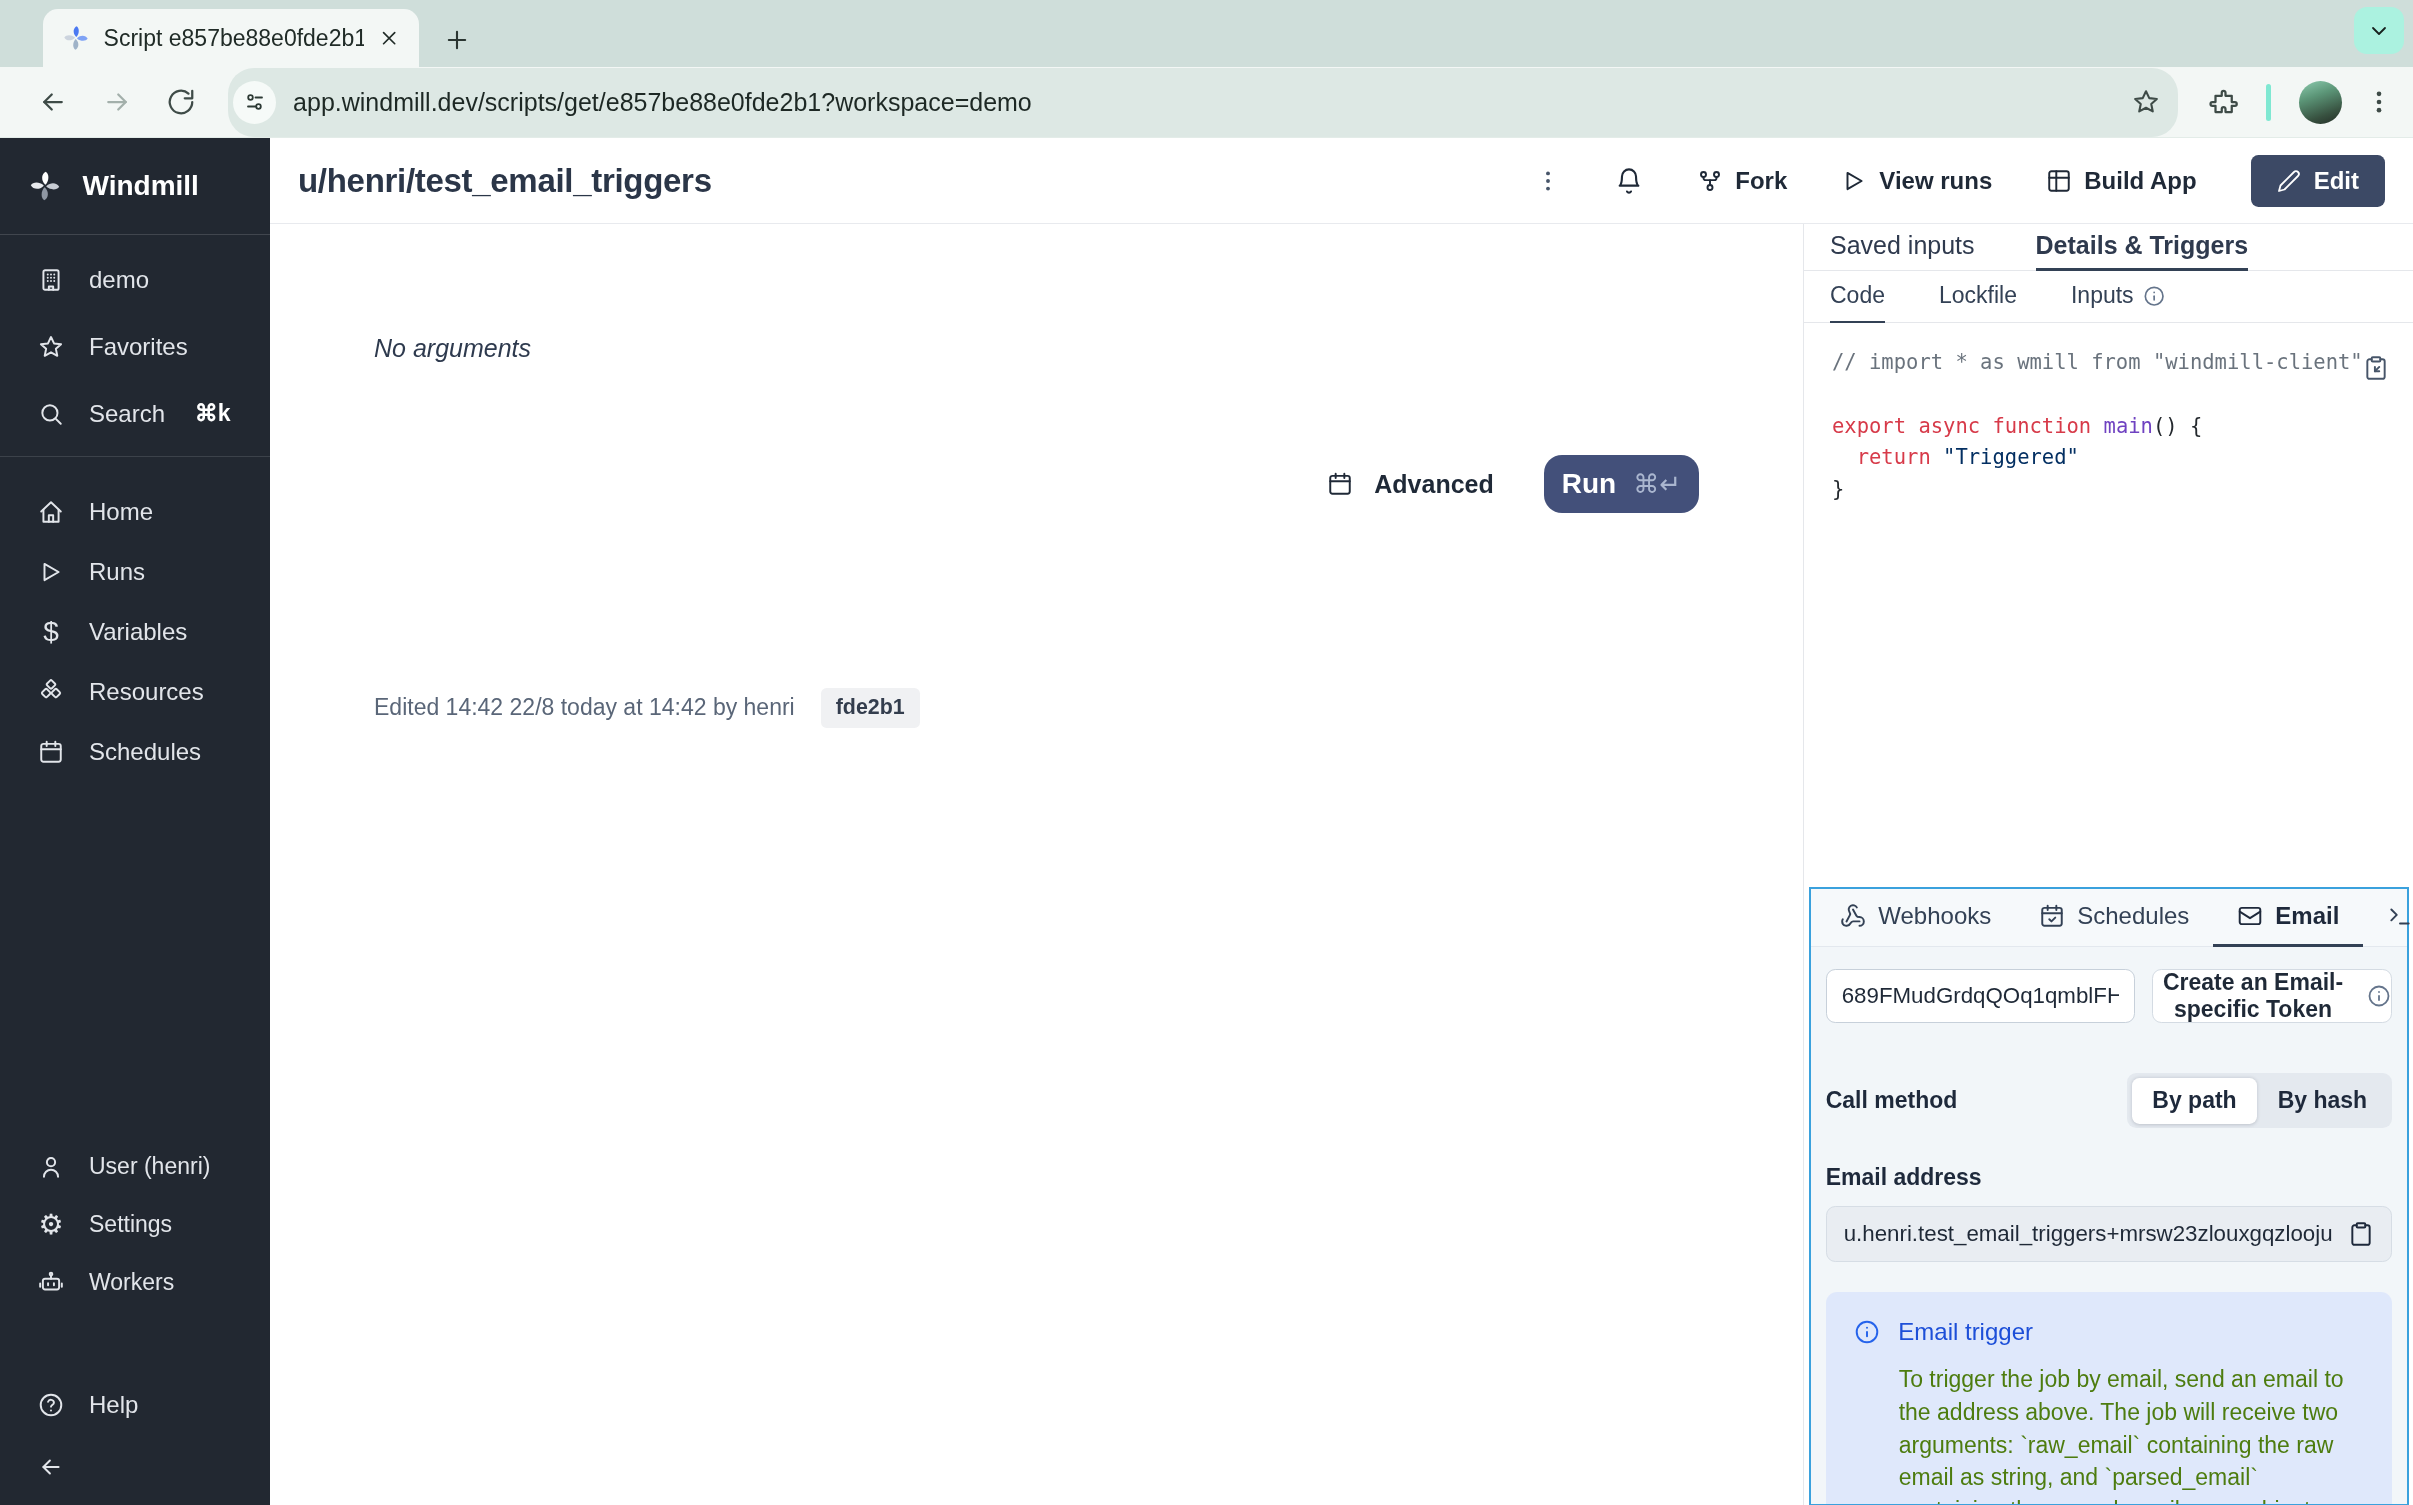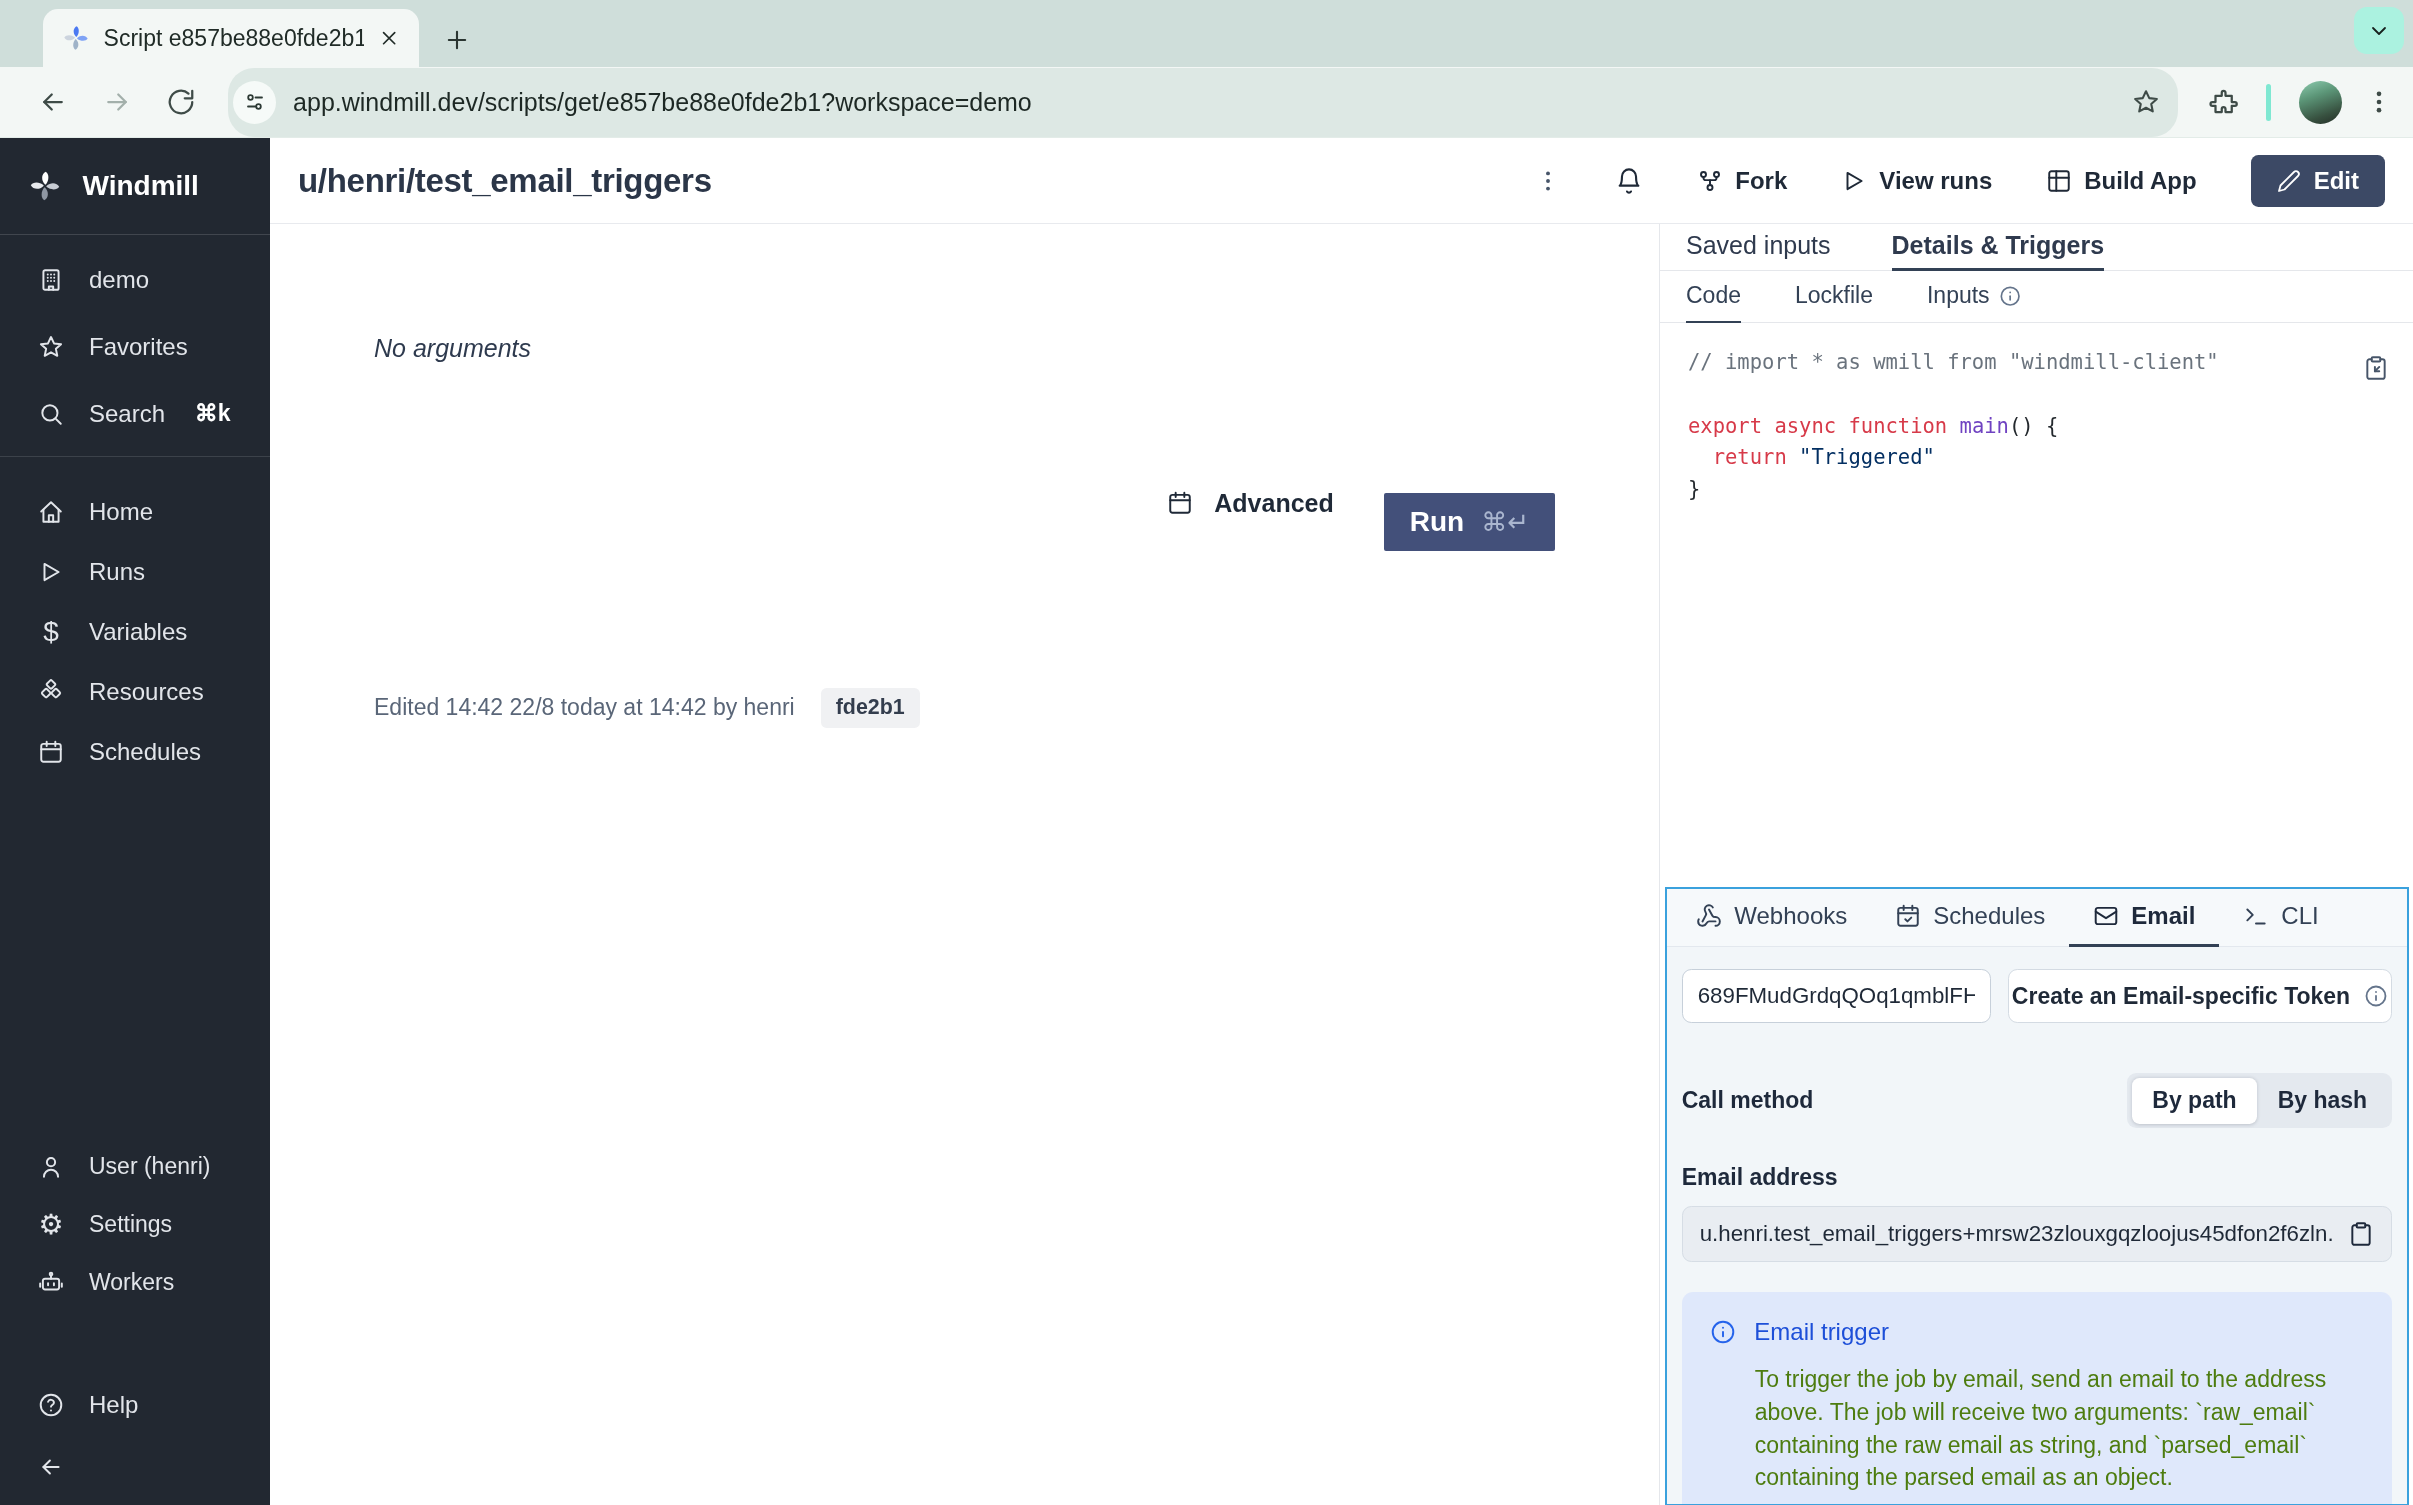--- a/index.html
+++ b/index.html
@@ -66,31 +66,31 @@
   .edit-btn { background:#3c4965; color:#fff; border:none; border-radius:7.4px; height:52px;
               padding:0 26px; display:flex; align-items:center; gap:13px; font-size:24px;
               font-weight:600; cursor:pointer; font-family:inherit; }
 
   .body-split { display:flex; height:1282px; }
   .main-area { flex:1; position:relative; background:#fff; }
   .no-args { position:absolute; left:104px; top:110px; font-style:italic; font-size:25px; color:#2e3a4e; }
   .run-row { position:absolute; top:231px; right:104px; display:flex; align-items:center; gap:50px; }
   .advanced { display:flex; align-items:center; gap:21px; font-size:25px; font-weight:600;
               color:#1f2937; background:none; border:none; cursor:pointer; font-family:inherit; }
-  .run-btn { background:#43507a; color:#fff; border:none; border-radius:2px; height:58px;
-             padding:0 26px; display:flex; align-items:center; gap:17px; font-size:28px;
-             font-weight:700; cursor:pointer; font-family:inherit;margin-top:38px; }
+  .run-btn { background:#43507a; color:#fff; border:none; border-radius:18px; height:58px;
+             padding:0 18px; display:flex; align-items:center; gap:17px; font-size:28px;
+             font-weight:700; cursor:pointer; font-family:inherit; }
   .run-shortcut { color:#aab6cf; font-weight:400; font-size:26px; }
   .edited-row { position:absolute; left:104px; top:464px; display:flex; align-items:center;
                 gap:26px; font-size:23px; color:#5a6678; }
   .hash-badge { background:#f0f1f3; border-radius:5.6px; padding:7.4px 15px; font-size:21.4px;
                 color:#333d4d; font-weight:600; }
 
   
-  .right-panel { width:754px; flex-shrink:0; border-left:0.9px solid #e5e7eb; position:relative; background:#fff; }
+  .right-panel { width:610px; flex-shrink:0; border-left:0.9px solid #e5e7eb; position:relative; background:#fff; }
   .tabs-row { height:47px; display:flex; align-items:stretch; padding:0 26px; gap:61px;
               border-bottom:0.9px solid #e5e7eb; }
   .tab-item { font-size:25px; color:#2f3a4e; display:flex; align-items:center; cursor:pointer;
               border-bottom:3.7px solid transparent; margin-bottom:-0.9px; }
   .tab-item.active { border-bottom-color:#334155; font-weight:600; }
   .subtabs-row { height:52px; display:flex; align-items:stretch; padding:0 26px; gap:54px;
                  border-bottom:0.9px solid #e5e7eb; }
   .subtab { font-size:23px; color:#334155; display:flex; align-items:center; gap:9.3px; cursor:pointer;
             border-bottom:2.8px solid transparent; margin-bottom:-0.9px; }
   .subtab.active { border-bottom-color:#334155; }

